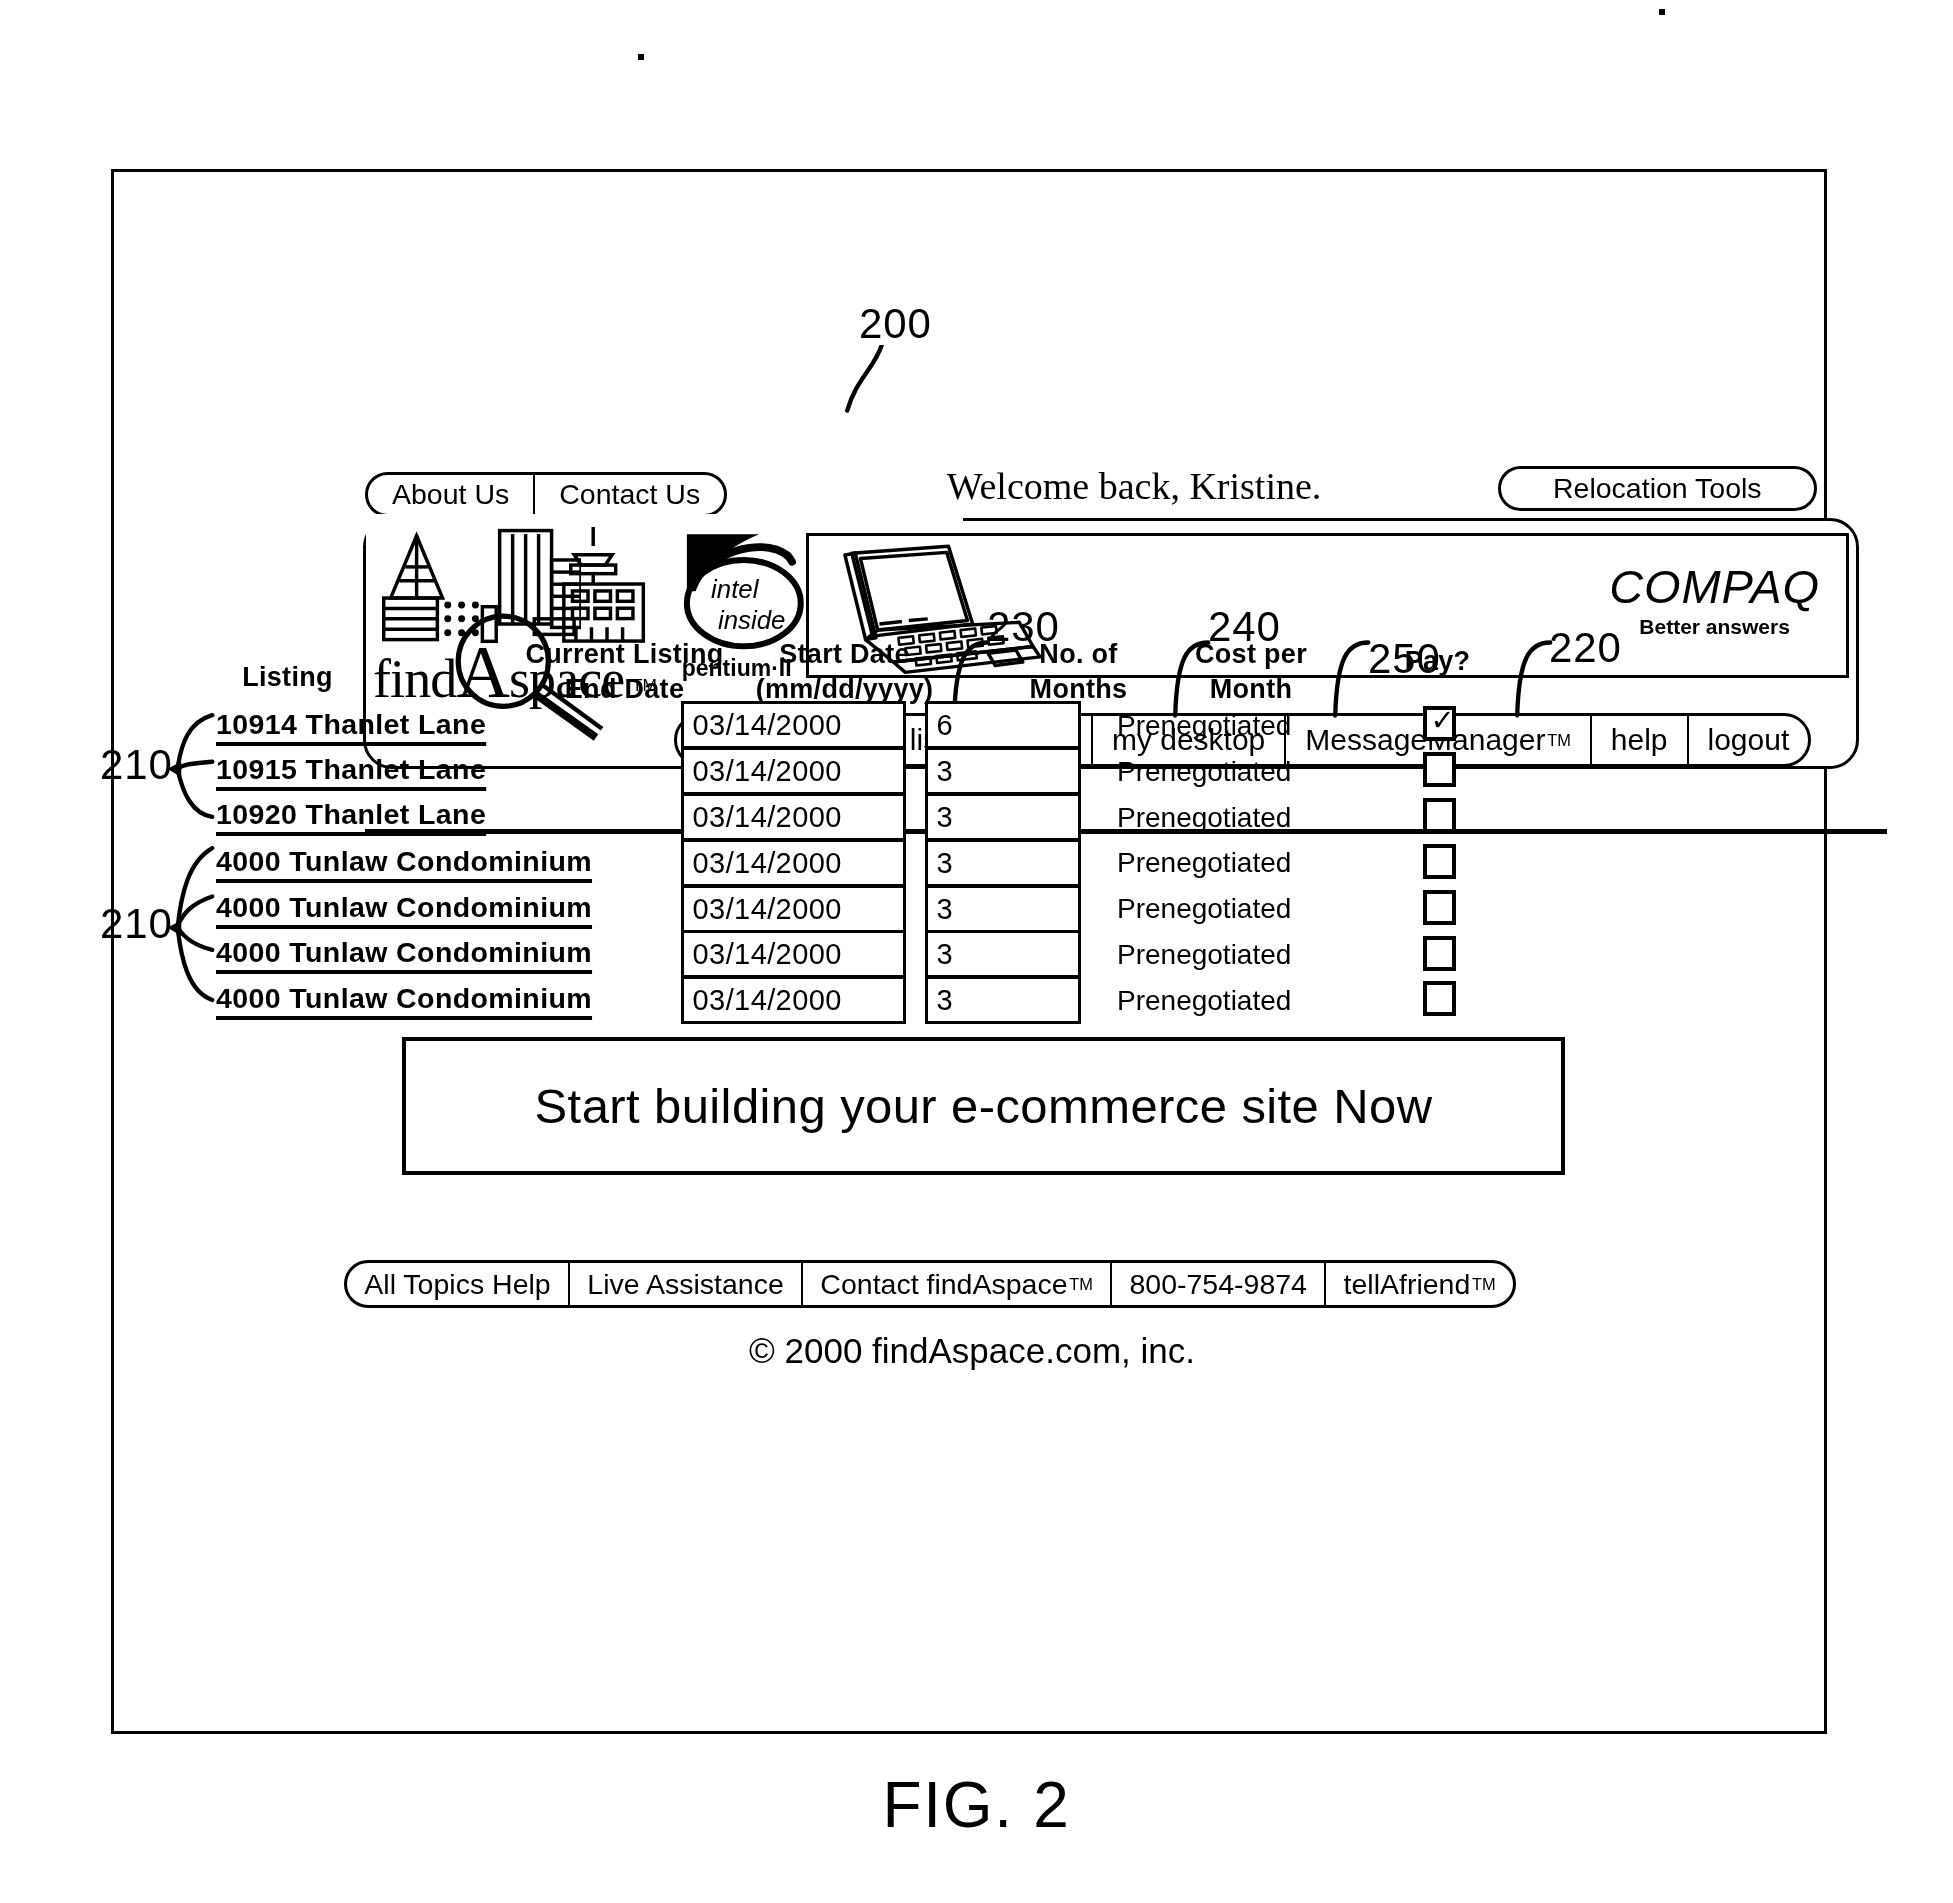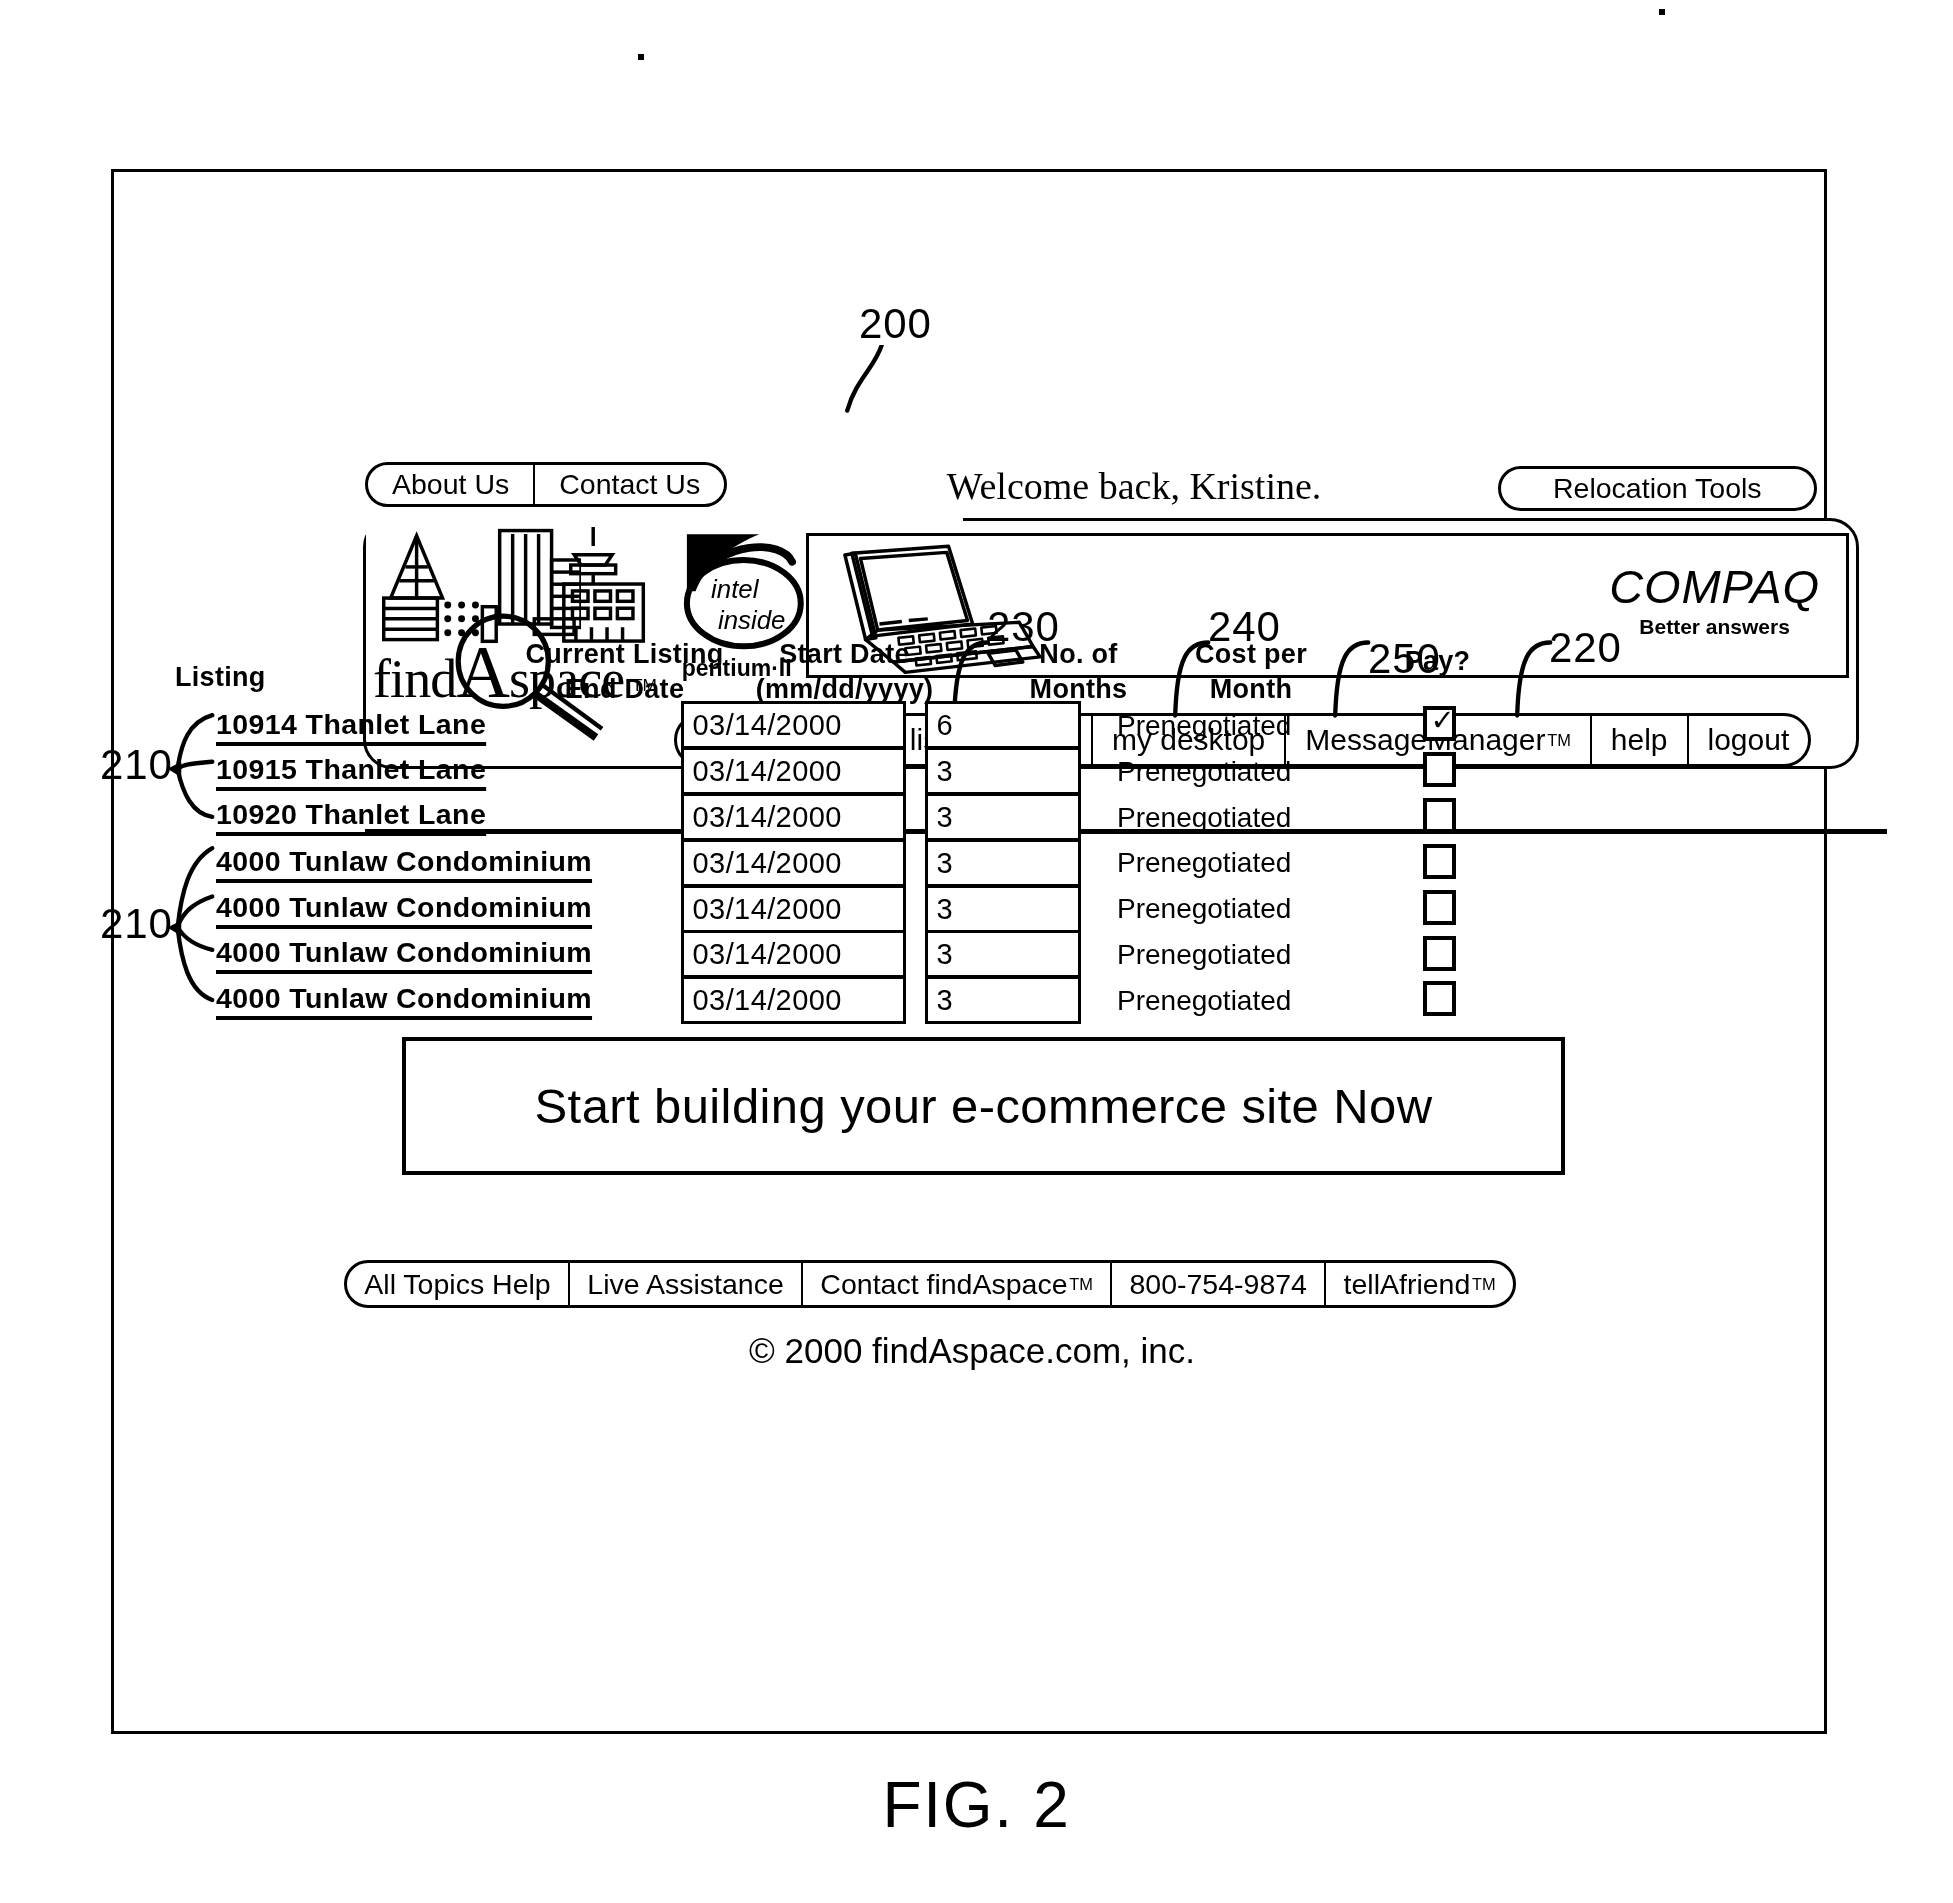--- a/index.html
+++ b/index.html
@@ -60,21 +60,21 @@
     border-right: 2.6px solid #000;
     box-sizing: border-box;
     white-space: nowrap;
   }
   .pill > .pill-item:last-child { border-right: none; }
 
   
   .top-links {
     position: absolute;
     left: 251px;
-    top: 290px;
+    top: 300px;
     height: 45px;
     font-size: 28.5px;
     font-weight: 500;
   }
   .top-links .pill-item { padding: 0 24px; }
 
   .welcome {
     position: absolute;
     left: 778px;
     top: 292px;
@@ -524,21 +524,21 @@
   <div class="refnum" style="left:1254px;top:431px;margin-top:32px;">250</div>
   <svg class="leader" style="left:1202px;top:467px;" width="61" height="80" viewBox="0 0 70 92">
     <path d="M60 4 C 36 4, 24 22, 22 88" stroke="#000" stroke-width="5" fill="none" stroke-linecap="round"></path>
   </svg>
 
   <div class="refnum" style="left:1435px;top:431px;margin-top:21px;">220</div>
   <svg class="leader" style="left:1384px;top:467px;" width="61" height="80" viewBox="0 0 70 92">
     <path d="M60 4 C 36 4, 24 22, 22 88" stroke="#000" stroke-width="5" fill="none" stroke-linecap="round"></path>
   </svg>
 
-  <div class="colhead left" style="left:61px;top:488px;width:225px;">Listing</div>
+  <div class="colhead left" style="left:61px;top:488px;width:225px;text-align:center;">Listing</div>
   <div class="colhead" style="left:372px;top:465px;width:277px;">
     <span>Current Listing</span><br>
     <span>End Date</span>
   </div>
   <div class="colhead" style="left:588px;top:465px;width:285px;">
     <span>Start Date</span><br>
     <span>(mm/dd/yyyy)</span>
   </div>
   <div class="colhead" style="left:865px;top:465px;width:199px;">
     <span>No. of</span><br>

